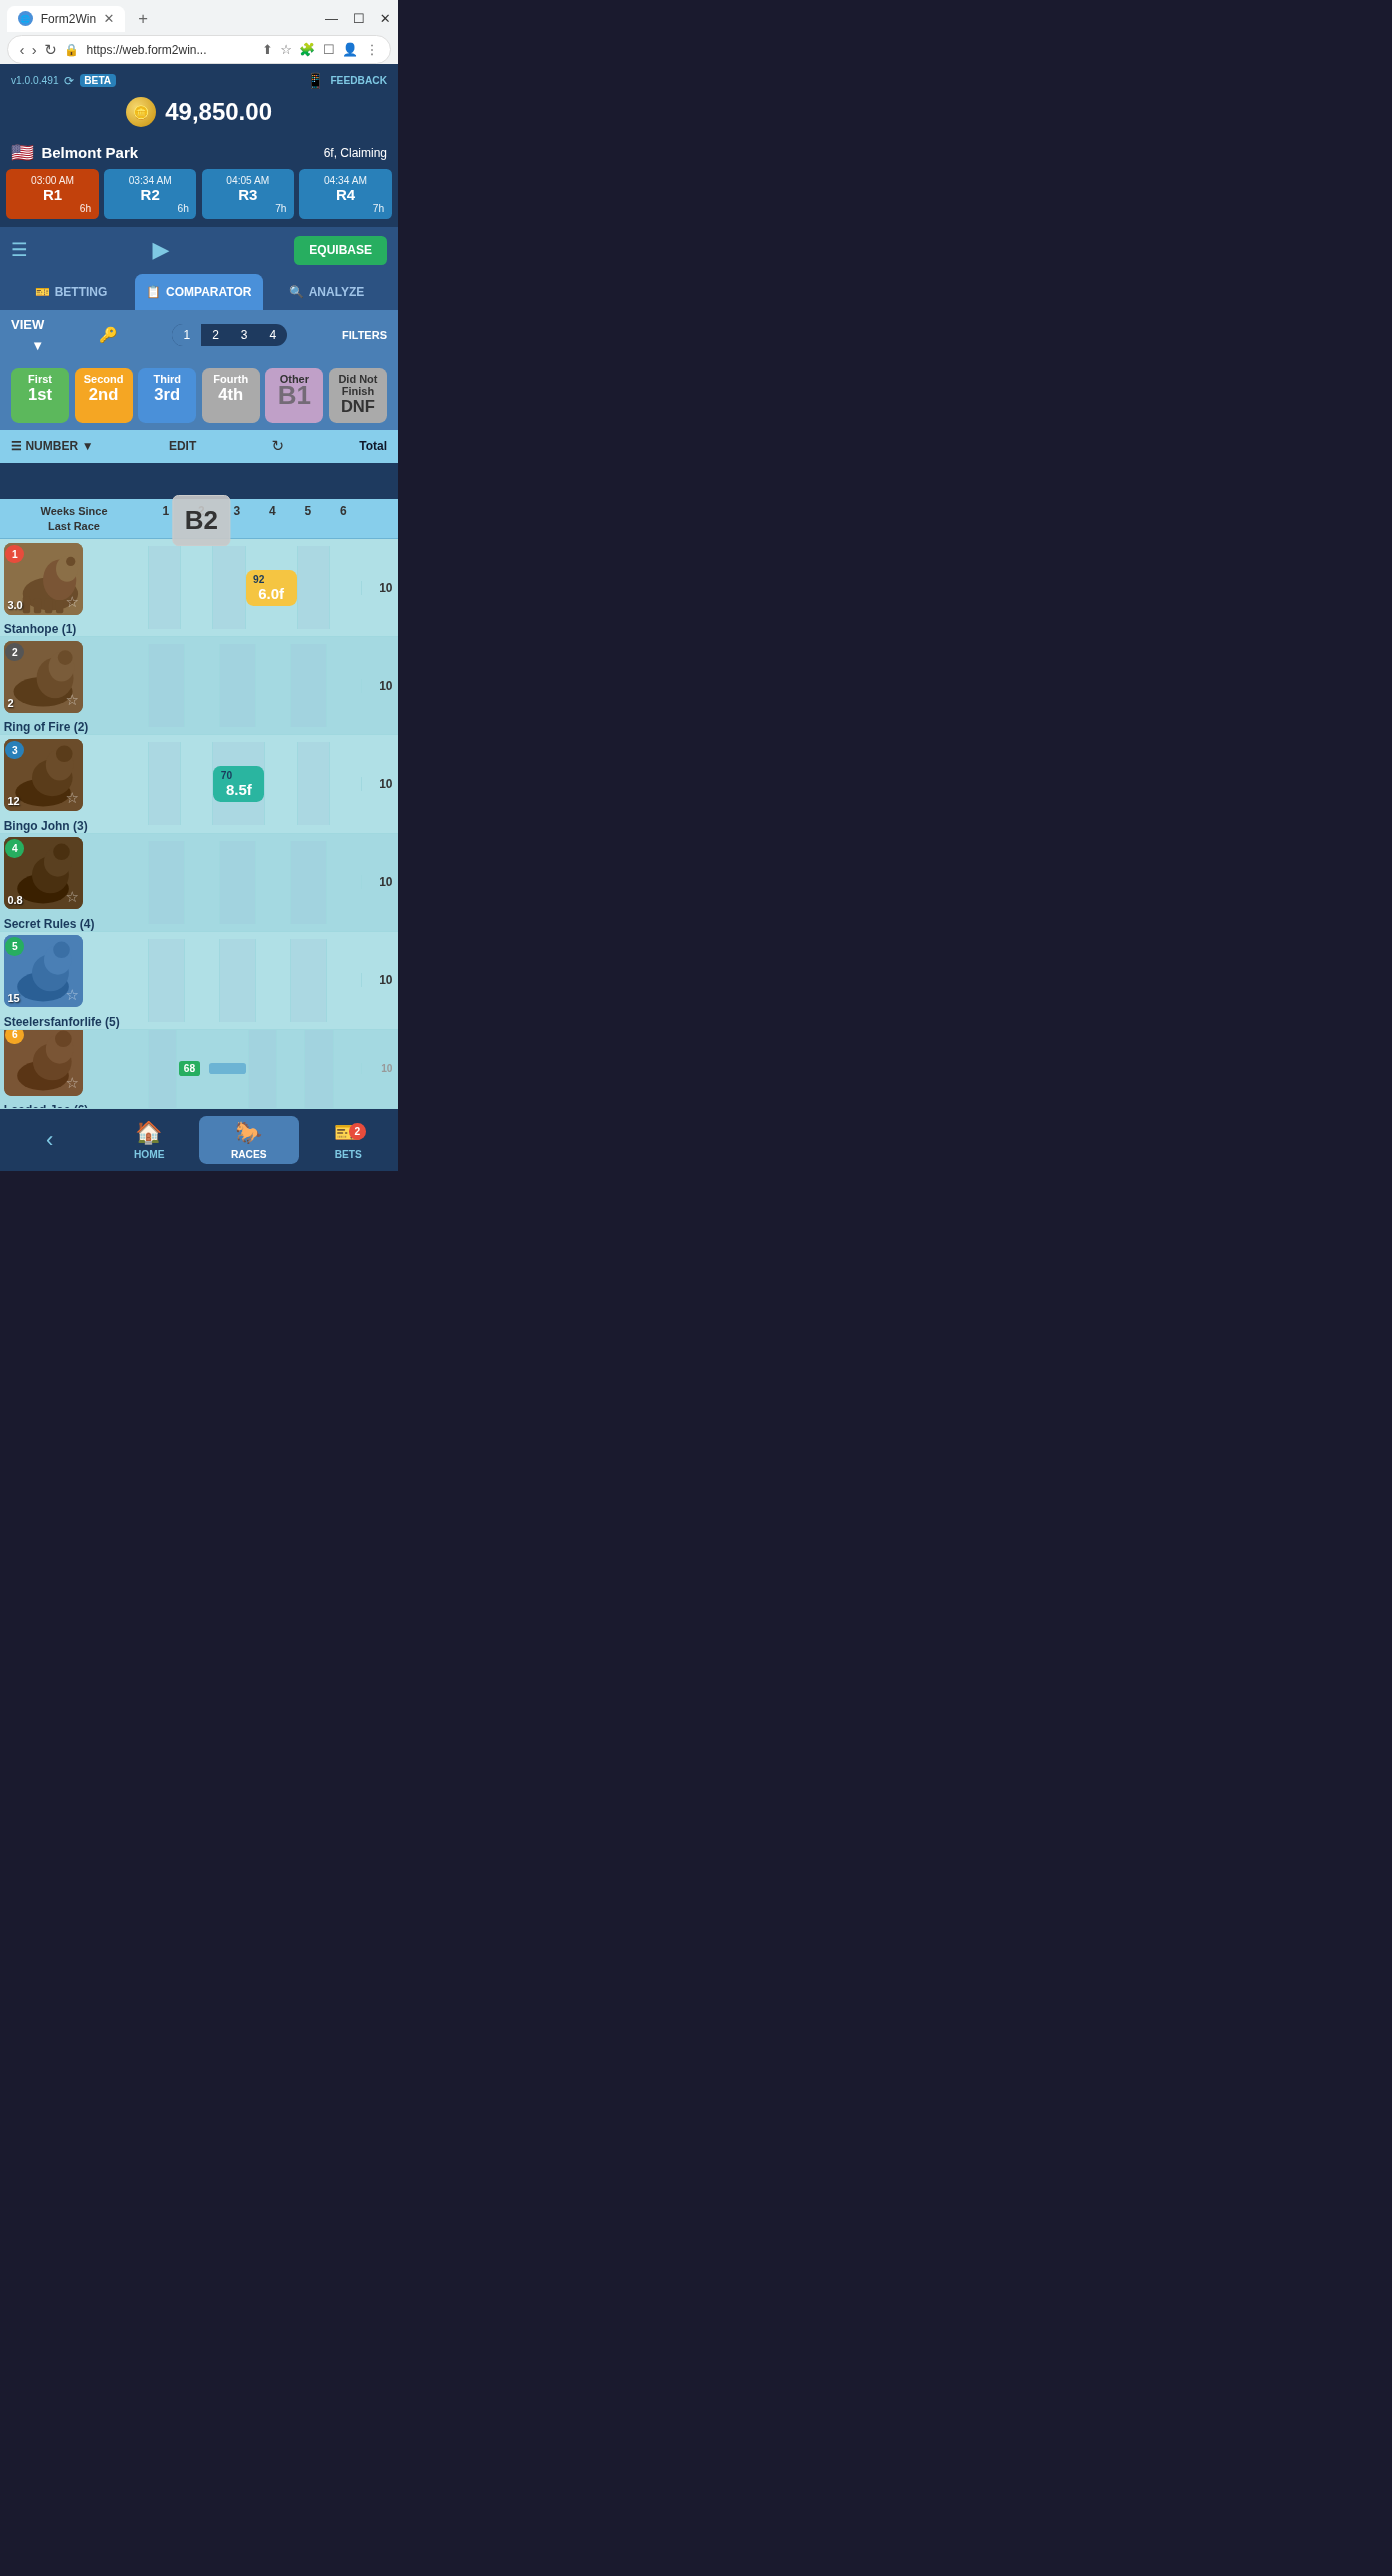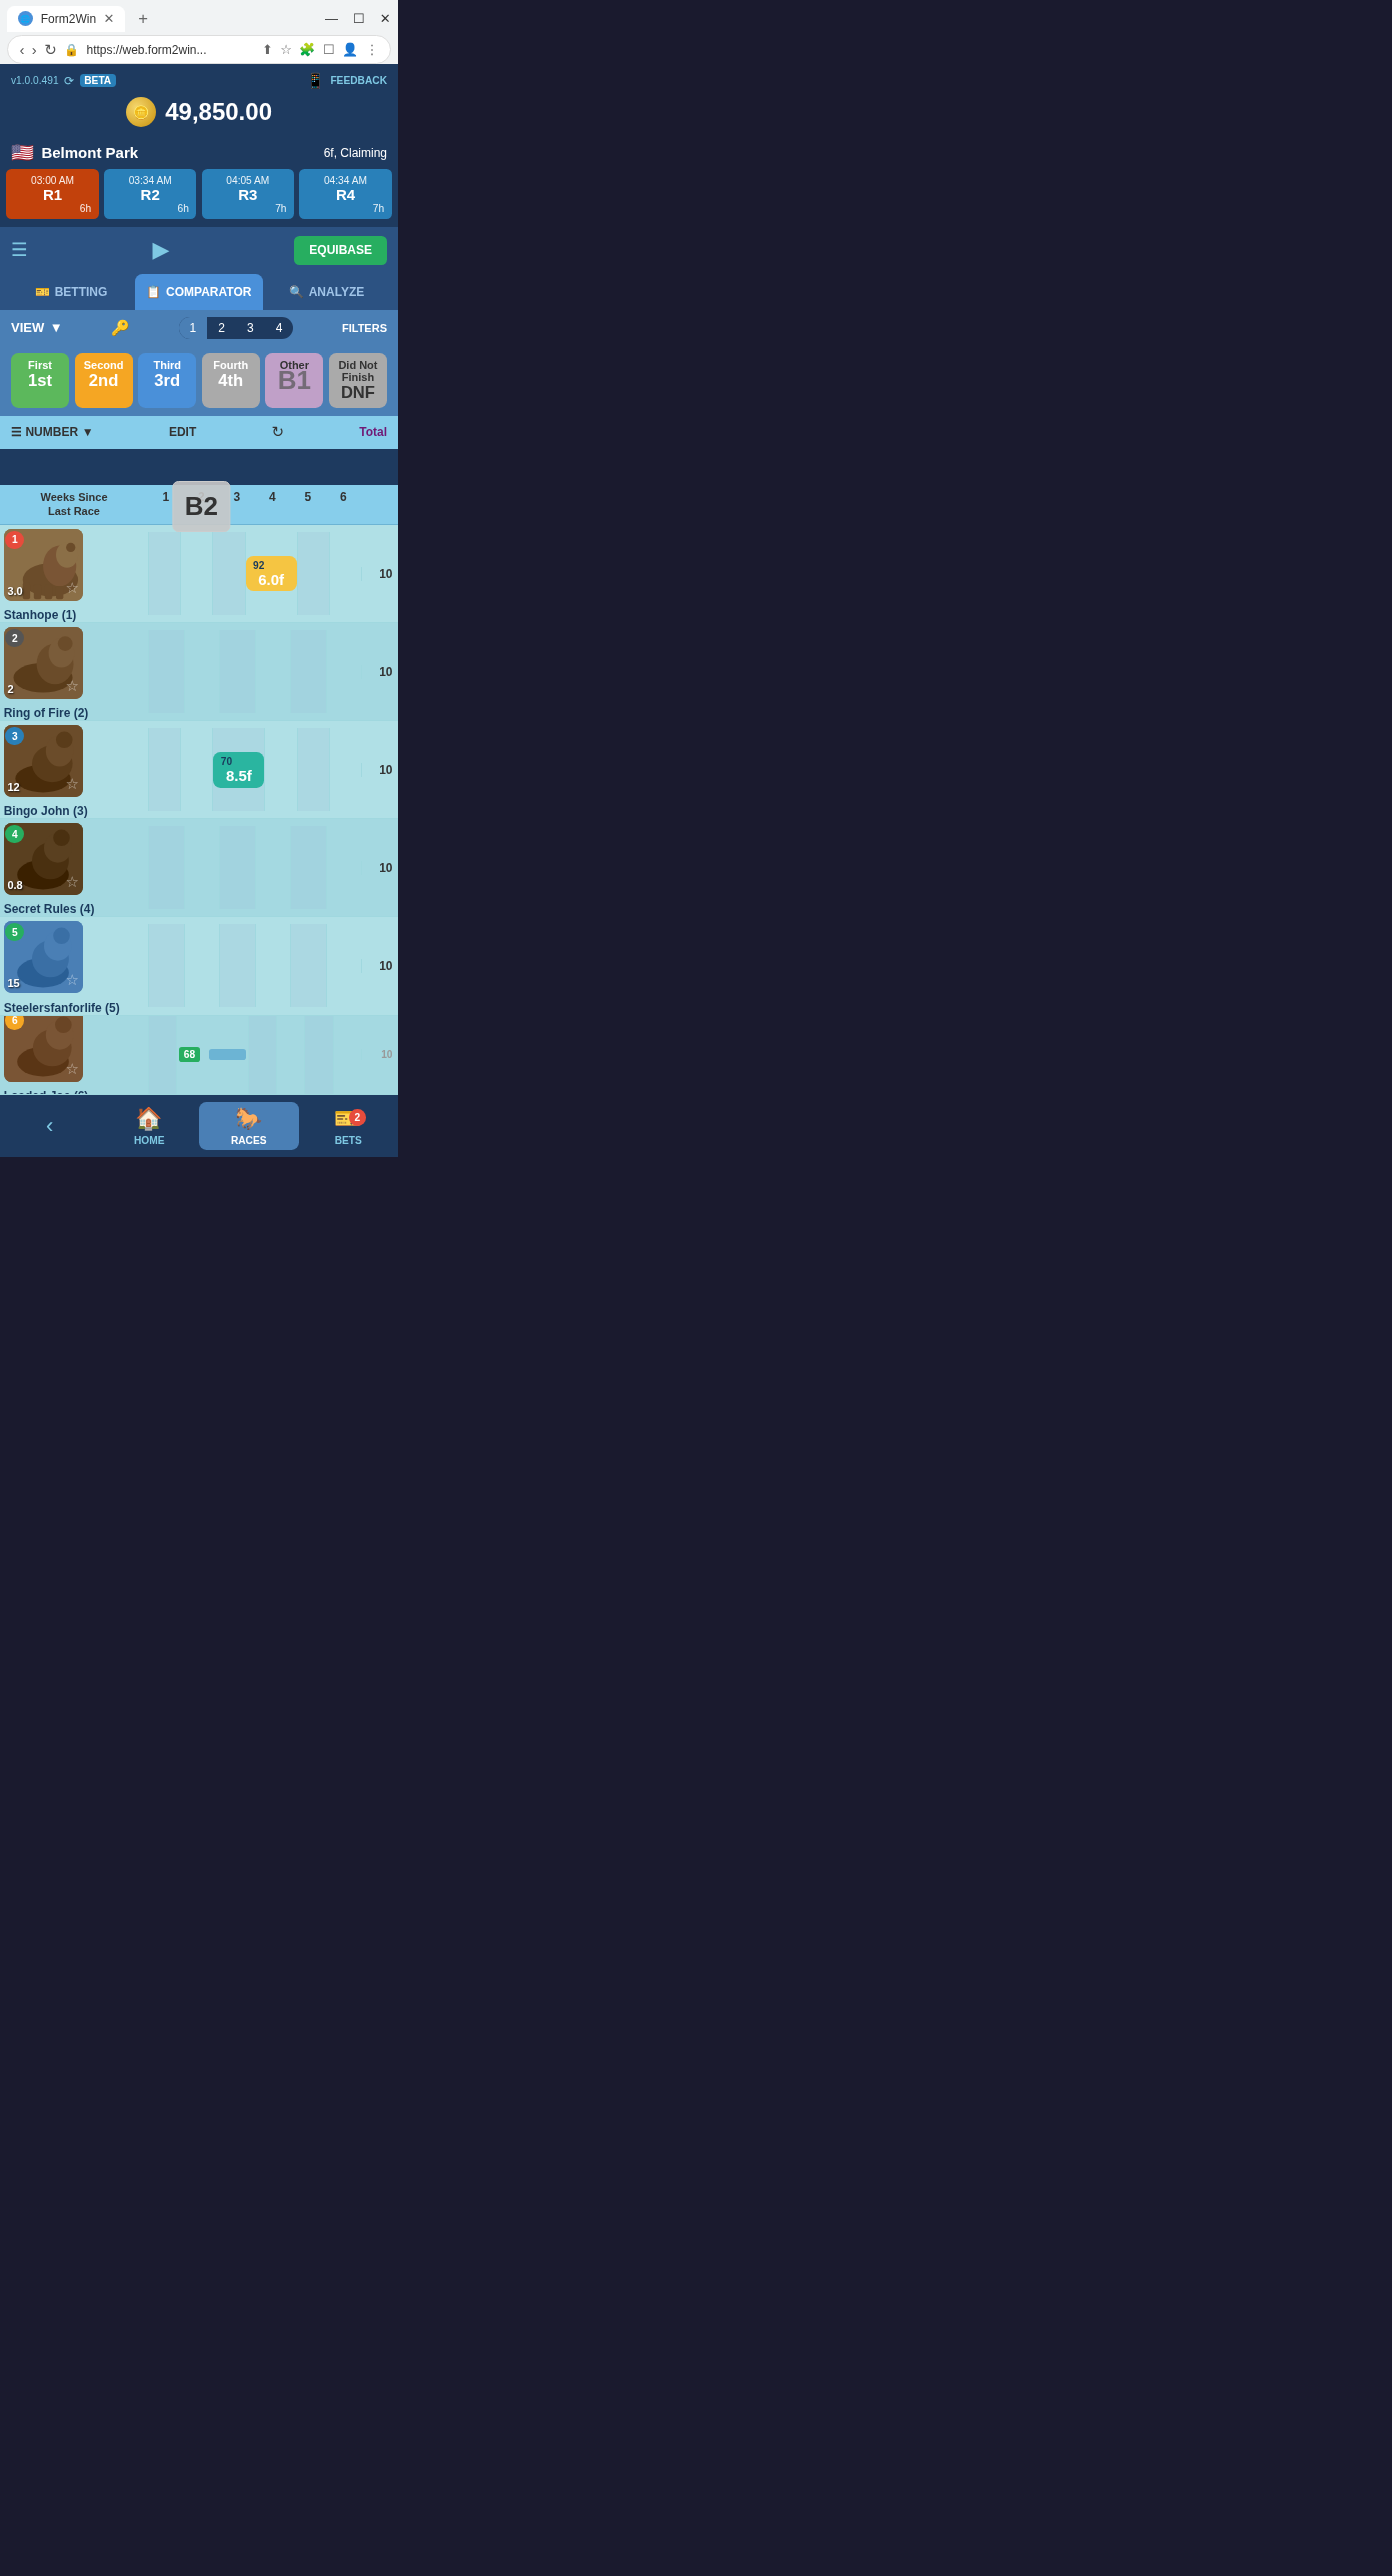--- a/index.html
+++ b/index.html
@@ -235,20 +235,21 @@
       justify-content: space-between;
     }
     .view-selector {
       display: flex;
       align-items: flex-end;
       gap: 5.5px;
       color: white;
       font-size: 13px;
       font-weight: bold;
       cursor: pointer;
+      flex-direction: column;
     }
     .key-icon {
       color: #f0c040;
       font-size: 15px;
     }
     .position-tabs {
       display: flex;
       background: #1e3a5f;
       border-radius: 18.5px;
       overflow: hidden;
@@ -322,21 +323,21 @@
       cursor: pointer;
     }
     .refresh-icon {
       color: #333;
       font-size: 15px;
       cursor: pointer;
     }
     .total-label {
       font-size: 12px;
       font-weight: bold;
-      color: #701a75;
+      color: #0f172a;
     }
 
     
     .comparator-table {
       background: #b0e0e6;
     }
     .table-header-row {
       display: flex;
       background: #87ceeb;
       border-bottom: 0.9px solid #6cb4d4;

